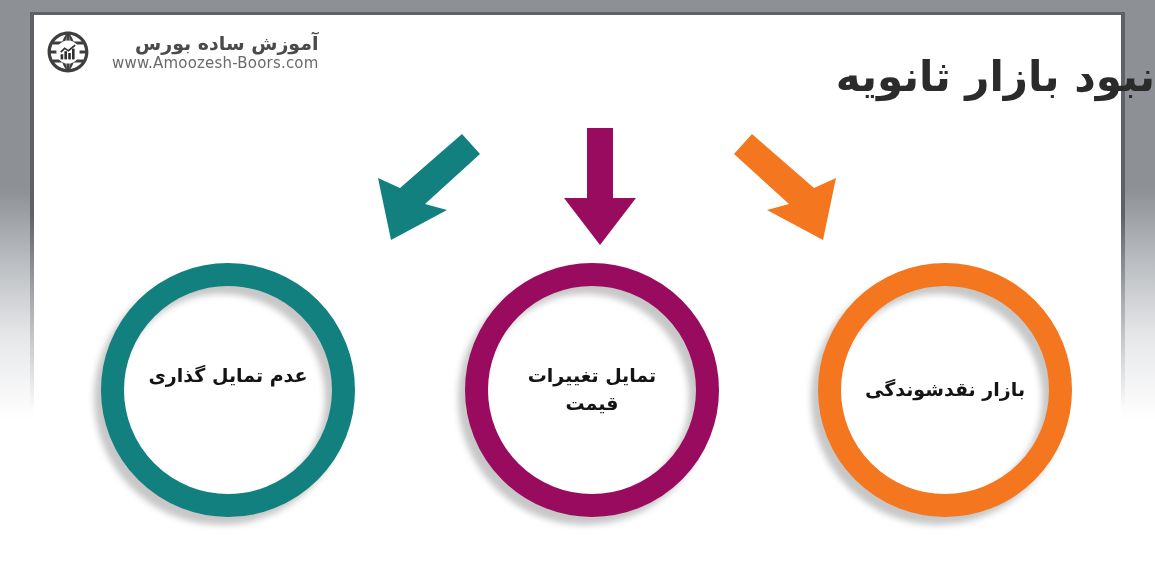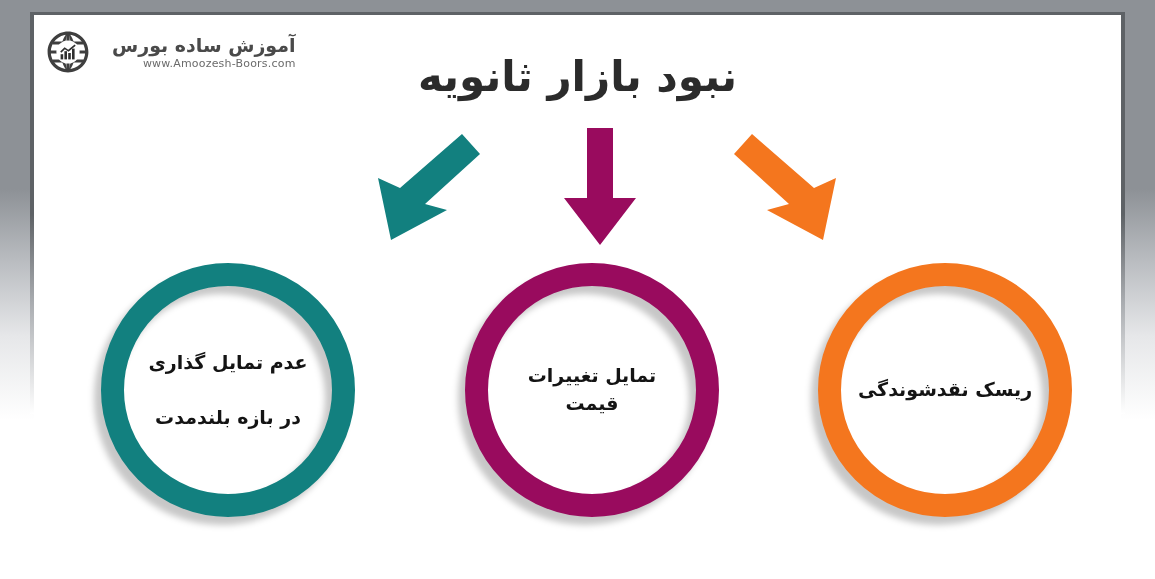--- a/index.html
+++ b/index.html
@@ -39,27 +39,27 @@
     position:absolute;left:46px;top:27px;width:210px;height:50px;
     display:flex;align-items:center;gap:22px;
   }
   #logo-globe{width:44px;height:44px;flex:0 0 44px;}
   #logo-text{display:flex;flex-direction:column;align-items:flex-end;line-height:1;}
   #logo-title{
     font-size:19px;font-weight:bold;color:#4a4a4a;letter-spacing:.3px;
     direction:rtl;white-space:nowrap;
   }
   #logo-url{
-    font-size:11px;color:#6b6b6b;letter-spacing:.2px;margin-top:3px;white-space:nowrap;
+    font-size:15px;color:#6b6b6b;letter-spacing:.2px;margin-top:3px;white-space:nowrap;
   }
 
   
   #main-title{
     position:absolute;left:0;top:52px;width:1155px;
-    text-align:center;direction:rtl;
+    direction:rtl;
     font-size:42px;font-weight:bold;color:#2b2b2b;letter-spacing:.5px;
   }
 
   
   .arrow{position:absolute;}
   #arrow-left{left:369px;top:128px;}
   #arrow-mid{left:552px;top:128px;}
   #arrow-right{left:733px;top:128px;}
 
   
@@ -140,32 +140,31 @@
   <polygon fill="#F4761E" points="19,6 1,26 56,76 34,82 90,112 103,50 81,60"></polygon>
 </svg>
 
 <div class="ring-wrap" id="circle-1">
   <div class="ring-shadow"></div>
   <div class="ring"></div>
   <div class="ring-label">
     <span>
       <span>عدم تمایل گذاری</span><br>
       <br>
-      <span>در بازه بلندمدت</span>
     </span>
   </div>
 </div>
 
 <div class="ring-wrap" id="circle-2">
   <div class="ring-shadow"></div>
   <div class="ring"></div>
   <div class="ring-label">
     <span>تمایل تغییرات قیمت</span>
   </div>
 </div>
 
 <div class="ring-wrap" id="circle-3">
   <div class="ring-shadow"></div>
   <div class="ring"></div>
   <div class="ring-label">
-    <span>ریسک نقدشوندگی</span>
+    <span>بازار نقدشوندگی</span>
   </div>
 </div>
 
 </body></html>

